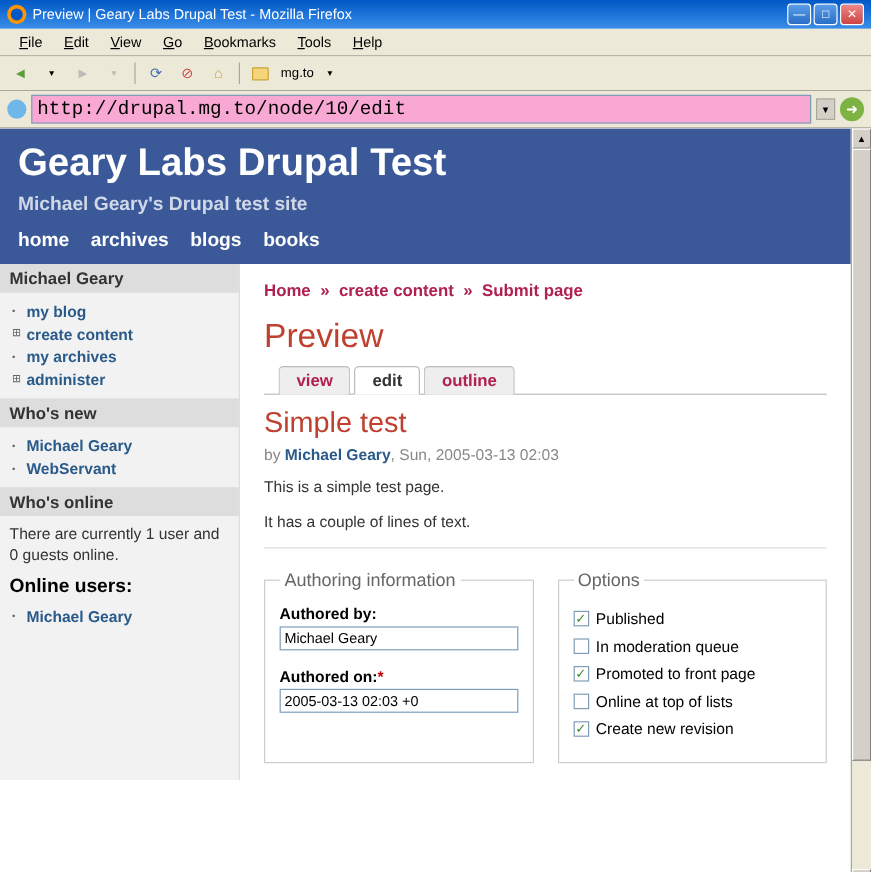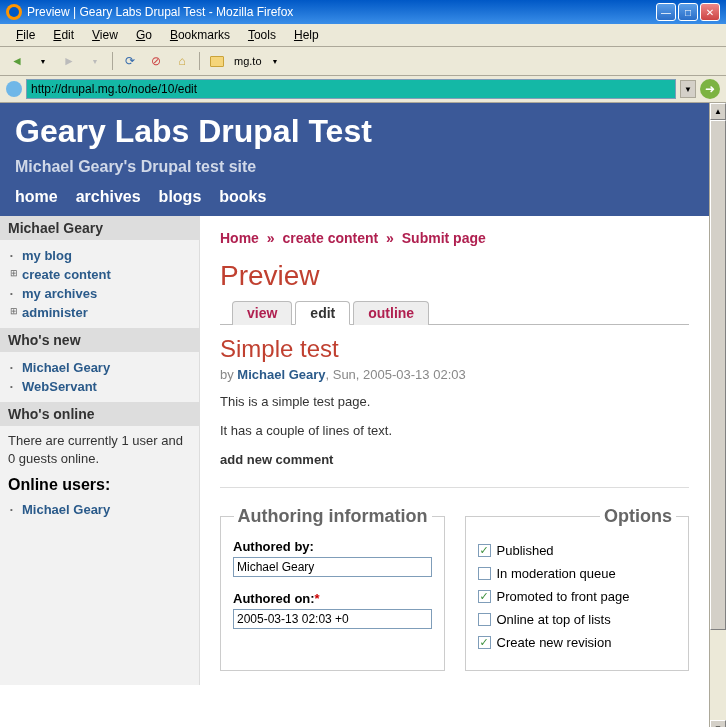--- a/index.html
+++ b/index.html
@@ -19,21 +19,21 @@
 .menubar span u { text-decoration: underline; }
 
 .toolbar { background: #ece9d8; padding: 3px 6px; border-bottom: 1px solid #aca899; display: flex; align-items: center; gap: 4px; }
 .tool-btn { width: 22px; height: 22px; display: flex; align-items: center; justify-content: center; border: 1px solid transparent; }
 .tool-sep { width: 1px; height: 18px; background: #aca899; margin: 0 2px; }
 .bookmark-chip { display: flex; align-items: center; gap: 10px; padding: 1px 4px; font-size: 11px; }
 .folder-icon { width: 14px; height: 11px; background: #f5d57a; border: 1px solid #caa33a; border-radius: 1px; }
 
 .addressbar { background: #ece9d8; padding: 3px 6px; border-bottom: 1px solid #aca899; display: flex; align-items: center; gap: 4px; }
 .drupal-icon { width: 16px; height: 16px; background: #6fb7e8; border-radius: 50%; }
-.url-input { flex: 1; background: #14b8a6; border: 1px solid #7f9db9; padding: 2px 4px; font-size: 12px; font-family: Liberation Sans, sans-serif; }
+.url-input { flex: 1; background: #f9a8d4; border: 1px solid #7f9db9; padding: 2px 4px; font-size: 16px; font-family: Liberation Mono, monospace; }
 .dropdown-arrow { width: 16px; height: 18px; background: #d4d0c8; border: 1px solid #aca899; display: flex; align-items: center; justify-content: center; font-size: 8px; }
 .go-btn { width: 20px; height: 20px; background: #7cb342; border-radius: 50%; color: #fff; display: flex; align-items: center; justify-content: center; font-size: 12px; }
 
 .content-wrap { height: 634px; overflow: hidden; display: flex; position: relative; }
 .scrollbar { width: 17px; background: #ece9d8; border-left: 1px solid #aca899; display: flex; flex-direction: column; }
 .sb-btn { height: 17px; background: #d4d0c8; border: 1px solid #fff; border-right-color: #808080; border-bottom-color: #808080; display: flex; align-items: center; justify-content: center; font-size: 8px; }
 .sb-track { flex: 1; background: #ece9d8; position: relative; }
 .sb-thumb { position: absolute; top: 0; left: 0; width: 100%; height: 85%; background: #d4d0c8; border: 1px solid #fff; border-right-color: #808080; border-bottom-color: #808080; }
 
 .page { flex: 1; background: #fff; }
@@ -70,21 +70,21 @@
 .tab.active a { color: #333; }
 
 .node-title { font-size: 24px; color: #c04030; font-weight: normal; margin-bottom: 4px; }
 .submitted { color: #888; font-size: 13px; margin-bottom: 12px; }
 .submitted a { color: #2a5a8a; font-weight: bold; text-decoration: none; }
 .node-body p { font-size: 13px; color: #333; margin-bottom: 14px; }
 .add-comment { color: #333; font-weight: bold; font-size: 13px; display: block; margin-bottom: 20px; }
 
 .fieldsets { display: flex; gap: 20px; border-top: 1px solid #ddd; padding-top: 18px; }
 fieldset { border: 1px solid #ccc; padding: 8px 12px 12px; flex: 1; }
-legend { color: #666; font-weight: bold; font-size: 18px; padding: 0 4px; text-align: right; }
+legend { color: #666; font-weight: normal; font-size: 15px; padding: 0 4px; }
 .form-label { font-weight: bold; font-size: 13px; display: block; margin-top: 4px; margin-bottom: 3px; }
 .form-input { width: 100%; border: 1px solid #7f9db9; padding: 2px 3px; font-size: 12px; font-family: inherit; }
 .required { color: #c00; }
 .checkbox-row { display: flex; align-items: center; gap: 6px; margin: 8px 0; font-size: 13px; }
 .checkbox { width: 13px; height: 13px; border: 1px solid #7f9db9; background: #fff; display: flex; align-items: center; justify-content: center; font-size: 11px; color: #3a8e3a; }
 .spacer { height: 10px; }
 </style>
 </head>
 <body>
 
@@ -195,21 +195,20 @@
         </div>
 
         <h2 class="node-title">Simple test</h2>
         <div class="submitted">
           <span>by </span><a>Michael Geary</a><span>, Sun, 2005-03-13 02:03</span>
         </div>
         <div class="node-body">
           <p>This is a simple test page.</p>
           <p>It has a couple of lines of text.</p>
         </div>
-        <a class="add-comment">add new comment</a>
 
         <div class="fieldsets">
           <fieldset>
             <legend>Authoring information</legend>
             <label class="form-label">Authored by:</label>
             <input class="form-input" value="Michael Geary" style="">
             <div class="spacer"></div>
             <label class="form-label"><span>Authored on:</span><span class="required">*</span></label>
             <input class="form-input" value="2005-03-13 02:03 +0" style="">
           </fieldset>

